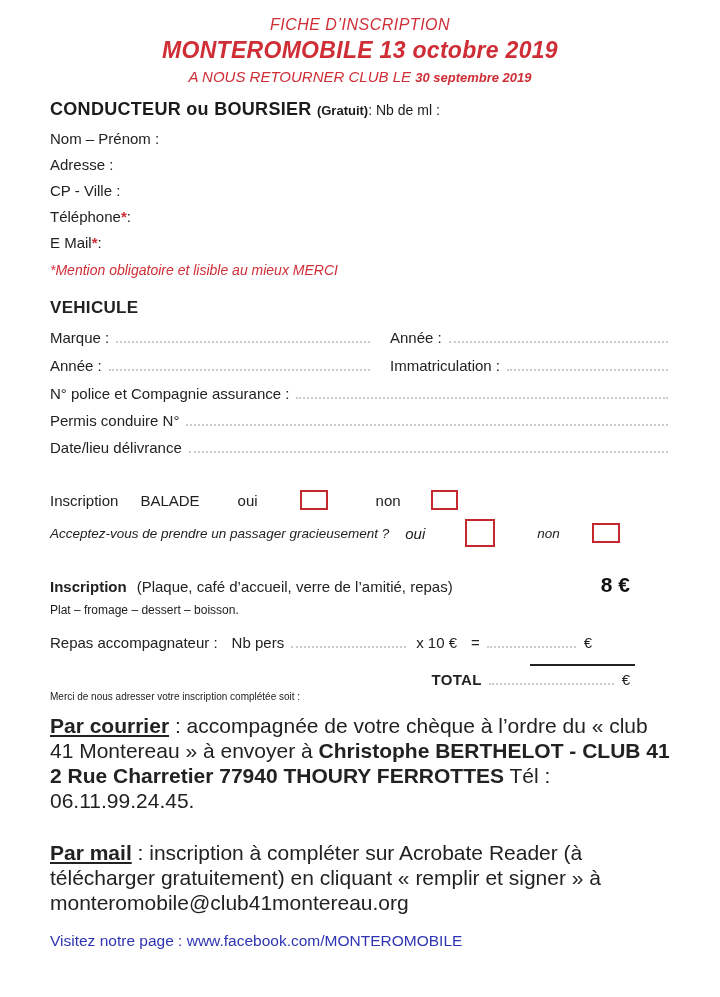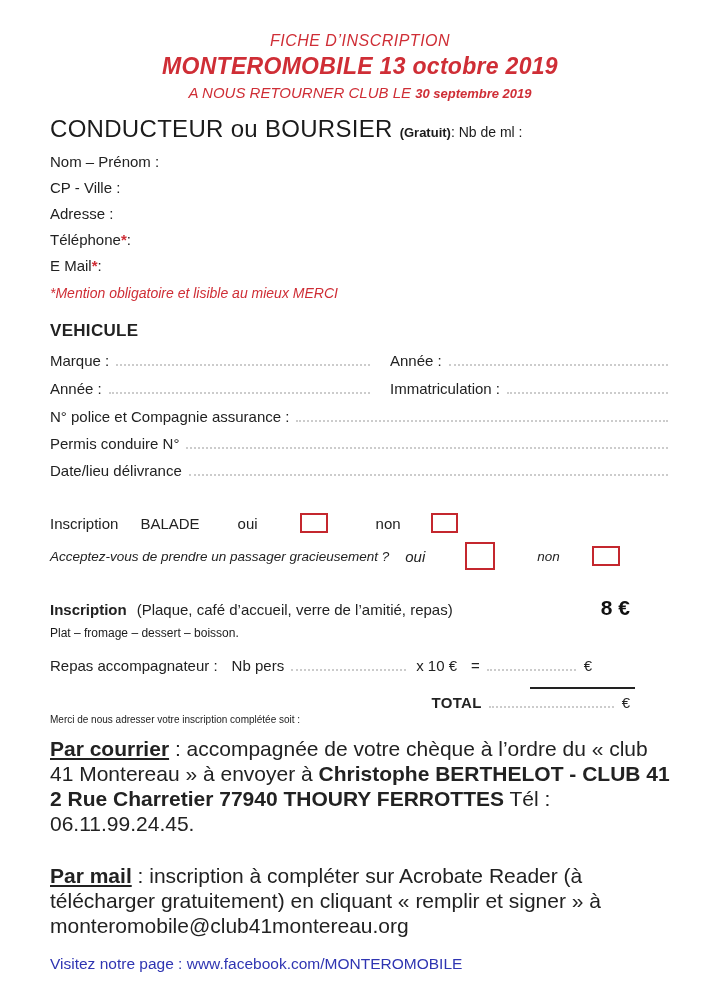--- a/index.html
+++ b/index.html
@@ -1,30 +1,30 @@
 <!DOCTYPE html>
 <html style="--red: #cf2e36; --chkred: #c4272e; --blue: #2f35b2;"><head>
 <meta charset="utf-8">
 <style>
   * { margin:0; padding:0; box-sizing:border-box; }
   html,body { background:#ffffff; }
   body { font-family:"Liberation Sans","DejaVu Sans",sans-serif; color:#222; }
   .page {
     width:720px; height:997px; margin:0 auto; background:#fff;
-    padding:32px 50px 0 50px; overflow:hidden; position:relative;
+    padding:16px 50px 0 50px; overflow:hidden; position:relative;
   }
   
   .hdr { text-align:center; color:var(--red); font-style:italic; }
   .hdr-l1 { font-size:16px; letter-spacing:.5px; }
   .hdr-l2 { font-size:23px; font-weight:bold; margin-top:3px; letter-spacing:.3px; }
   .hdr-l3 { font-size:15px; margin-top:4px; }
   .hdr-l3 b { font-size:13px; }
   
   .cond-head { margin-top:14px; font-size:14px; color:#1b1b1b; }
-  .cond-head .big { font-size:24px; font-weight:normal; letter-spacing:.3px; }
+  .cond-head .big { font-size:18px; font-weight:bold; letter-spacing:.3px; }
   .cond-head .small-bold { font-size:13px; font-weight:bold; }
   .veh-head { margin-top:20px; font-size:17px; font-weight:bold; letter-spacing:.3px; }
   
   .fields { margin-top:10px; }
   .frow { font-size:15px; height:26px; display:flex; align-items:flex-start; padding-bottom:6px; }
   .star { color:var(--red); font-weight:bold; }
   .note { font-size:14px; font-style:italic; color:var(--red); margin-top:2px; font-weight:500; }
   
   .dots { flex:1; border-bottom:2px dotted #cccccc; margin:0 2px 3px 7px; min-width:20px; }
   .drow { display:flex; align-items:flex-end; font-size:15px; }
@@ -70,24 +70,24 @@
 
   <div class="cond-head">
     <span class="big">CONDUCTEUR ou BOURSIER </span><span class="small-bold">(Gratuit)</span><span>: Nb de ml :</span>
   </div>
 
   <div class="fields">
     <div class="frow">
         <span>Nom – Prénom :</span>
       </div>
     <div class="frow">
-        <span>CP - Ville :</span>
+        <span>Adresse :</span>
       </div>
     <div class="frow">
-        <span>Adresse :</span>
+        <span>CP - Ville :</span>
       </div>
     <div class="frow">
         <span>Téléphone</span>
         <span class="star">*</span>
         <span> :</span>
       </div>
     <div class="frow">
         <span>E Mail</span>
         <span class="star">*</span>
         <span>:</span>

